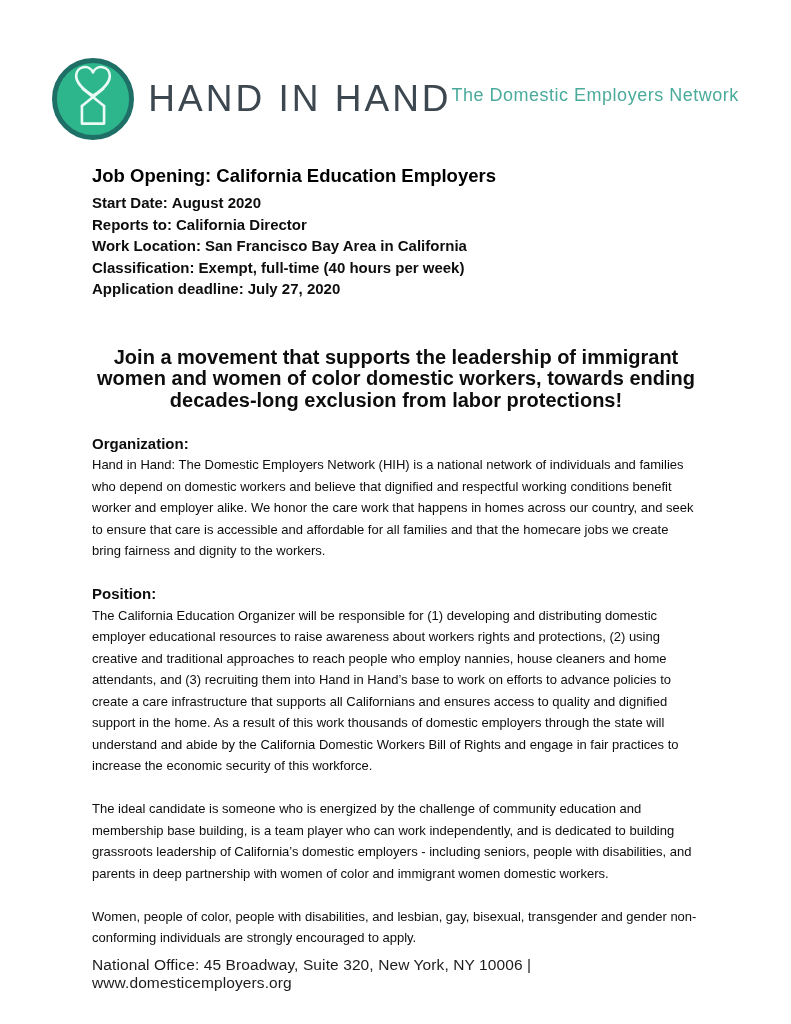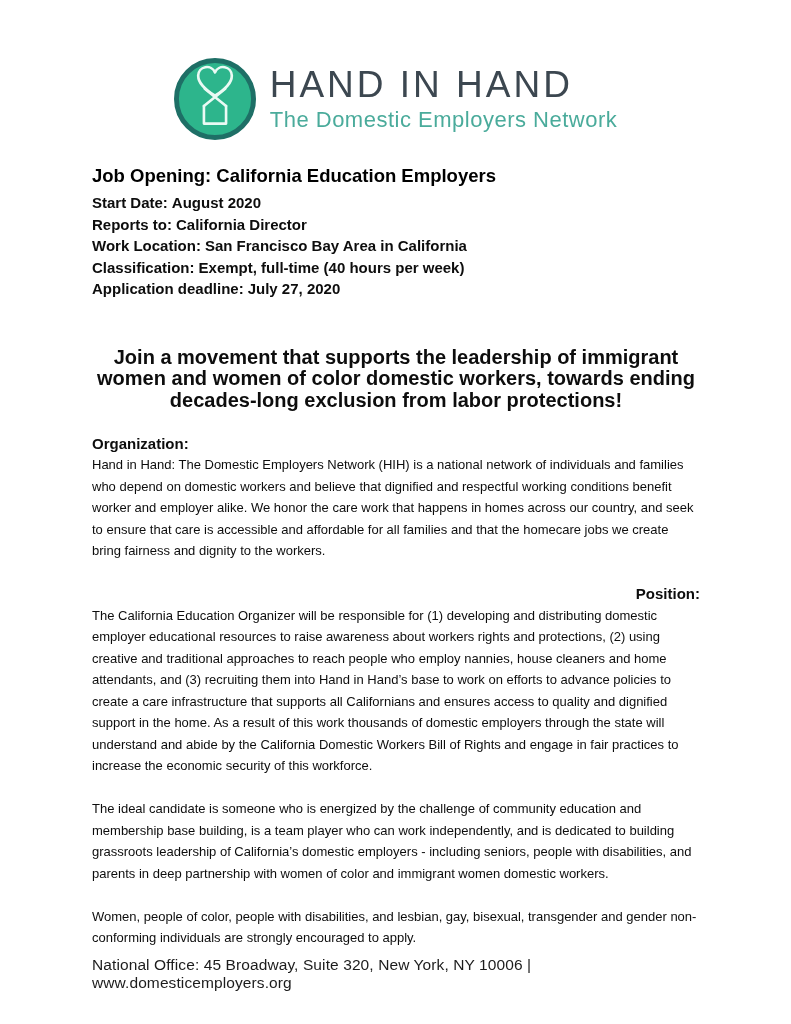--- a/index.html
+++ b/index.html
@@ -30,32 +30,32 @@
     height: 83px;
     box-sizing: content-box;
   }
   .logo-mark {
     width: 82px;
     height: 82px;
     flex: 0 0 auto;
   }
   .logo-text {
     display: flex;
-    flex-direction: column;
+    flex-direction: row;
     line-height: 1;
   }
   .logo-wordmark {
     font-size: 37px;
     font-weight: 300;
     letter-spacing: 3px;
     color: #3c4750;
   }
   .logo-tagline {
     margin-top: 6px;
-    font-size: 22px;
+    font-size: 18px;
     font-weight: 400;
     letter-spacing: 0.5px;
     color: #4aab9b;
   }
 
   
   .job-title {
     margin: 25px 0 0 0;
     font-size: 18.5px;
     font-weight: bold;
@@ -145,20 +145,20 @@
       </div>
     </div>
 
     <div class="intro">Join a movement that supports the leadership of immigrant women and women of color domestic workers, towards ending decades-long exclusion from labor protections!</div>
 
     <div class="section-heading">Organization:</div>
     <p class="body-para">Hand in Hand: The Domestic Employers Network (HIH) is a national network of individuals and families who depend on domestic workers and believe that dignified and respectful working conditions benefit worker and employer alike. We honor the care work that happens in homes across our country, and seek to ensure that care is accessible and affordable for all families and that the homecare jobs we create bring fairness and dignity to the workers.</p>
 
     <div class="spacer-line"></div>
 
-    <div class="section-heading" style="margin-top:0;text-align:right;">Position:</div>
+    <div class="section-heading" style="margin-top:0;">Position:</div>
     <p class="body-para">The California Education Organizer will be responsible for (1) developing and distributing domestic employer educational resources to raise awareness about workers rights and protections, (2) using creative and traditional approaches to reach people who employ nannies, house cleaners and home attendants, and (3) recruiting them into Hand in Hand’s base to work on efforts to advance policies to create a care infrastructure that supports all Californians and ensures access to quality and dignified support in the home. As a result of this work thousands of domestic employers through the state will understand and abide by the California Domestic Workers Bill of Rights and engage in fair practices to increase the economic security of this workforce.</p>
     <p class="body-para">The ideal candidate is someone who is energized by the challenge of community education and membership base building, is a team player who can work independently, and is dedicated to building grassroots leadership of California’s domestic employers - including seniors, people with disabilities, and parents in deep partnership with women of color and immigrant women domestic workers.</p>
     <p class="body-para">Women, people of color, people with disabilities, and lesbian, gay, bisexual, transgender and gender non-conforming individuals are strongly encouraged to apply.</p>
   </div>
 
   <div class="footer">National Office: 45 Broadway, Suite 320, New York, NY 10006 | www.domesticemployers.org</div>
 </div>
 
 </body></html>

